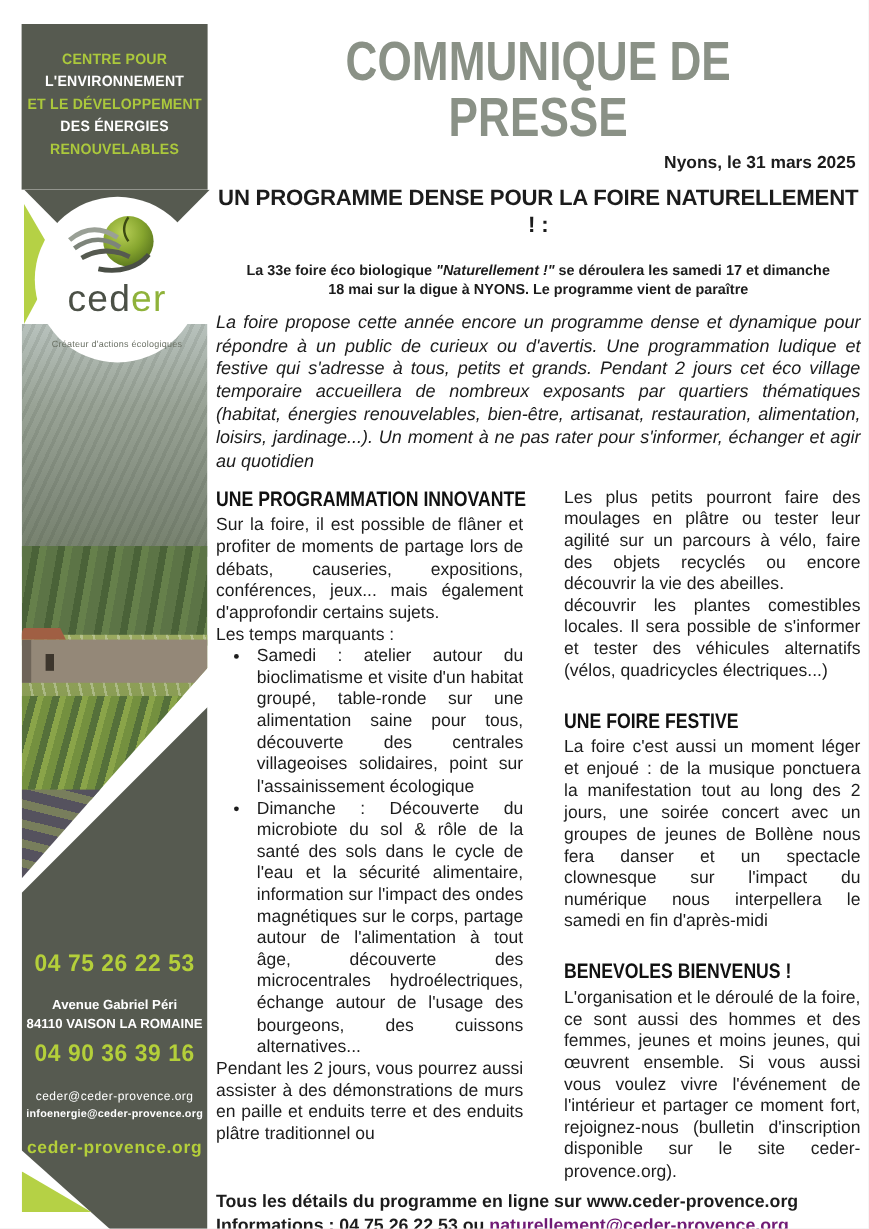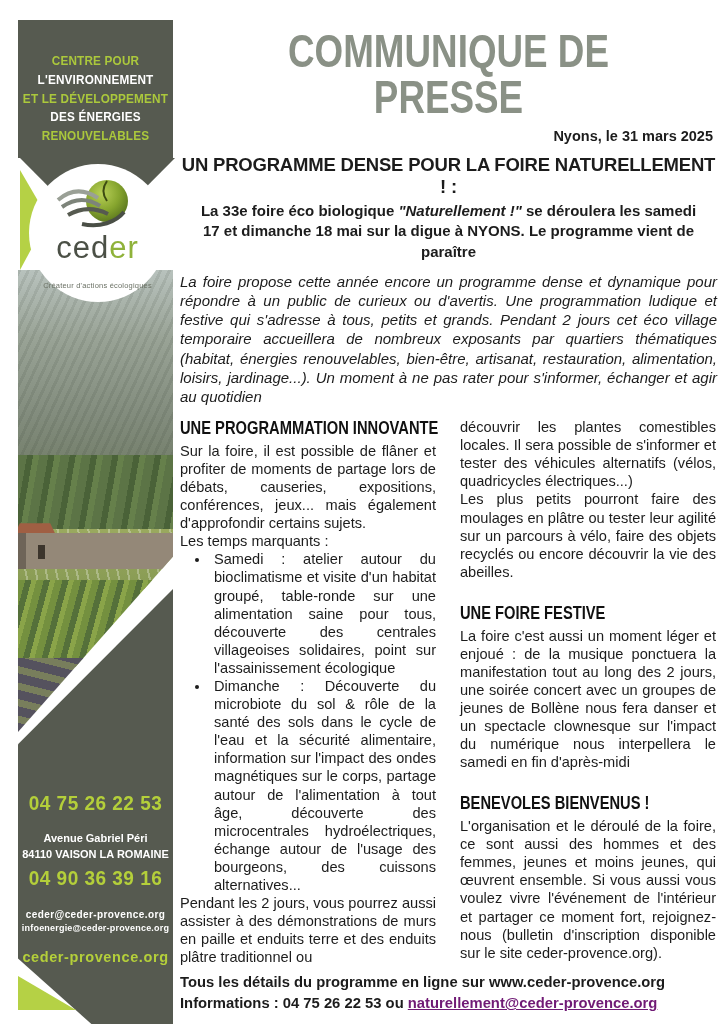--- a/index.html
+++ b/index.html
@@ -5,21 +5,21 @@
   * { margin:0; padding:0; box-sizing:border-box; }
   html,body { background:#e8e8e8; }
   .page {
     position:relative; width:724px; height:1024px; background:#ffffff;
     font-family:"Liberation Sans", sans-serif; color:#1c1c1c; overflow:hidden;
     margin:0 auto;
   }
 
   
   .sidebar { position:absolute; left:18px; top:20px; width:155px; height:996px; }
-  .banner { height:138px; background:#565a50; padding-top:32px; text-align:center; }
+  .banner { height:138px; background:#565a50; padding-top:20px; text-align:center; }
   .banner .bl { font-weight:700; font-size:12.5px; line-height:1.5; letter-spacing:.2px;
                 transform:scaleX(.94); }
   .banner .green { color:#abc83c; }
   .banner .white { color:#ffffff; }
 
   .logo-zone { position:absolute; top:138px; left:2px; width:100%; height:125px; }
   .v-grey { position:absolute; top:0; left:0; width:100%; height:78px; background:#565a50;
             clip-path:polygon(0 0,100% 0,50% 100%); }
   .lime-wedge { position:absolute; top:12px; left:0; width:28px; height:100px; background:#b5d145;
                 clip-path:polygon(0 0,100% 48%,0 100%); }
@@ -56,36 +56,36 @@
 
   
   .panel { position:absolute; top:560px; left:0; width:100%; height:456px; background:#565a50;
            clip-path:polygon(0 36%,100% 2%,100% 100%,56% 100%,0 83%); z-index:2; }
   .corner-triangle { position:absolute; bottom:6px; left:0; width:58px; height:34px; background:#b5d145;
            clip-path:polygon(0 0,100% 100%,0 100%); z-index:3; }
   .panel-text { position:absolute; top:768px; left:0; width:100%; text-align:center; z-index:4; }
   .addr { color:#ffffff; font-weight:700; font-size:11px; line-height:1.45; }
   .phone { color:#b4cf3a; font-weight:700; font-size:20px; letter-spacing:.5px; margin:4px 0 16px;
            transform:scaleX(.95); }
-  .mail { color:#ffffff; font-weight:700; font-size:10px; letter-spacing:.4px; line-height:1.7; }
+  .mail { color:#ffffff; font-weight:400; font-size:10px; letter-spacing:.4px; line-height:1.7; }
   .mail2 { color:#ffffff; font-weight:700; font-size:9px; letter-spacing:.2px; }
   .site { color:#b4cf3a; font-weight:700; font-size:14.5px; letter-spacing:.6px; margin-top:16px; }
 
   
   .main { position:absolute; left:180px; top:28px; width:537px; }
   .doc-title { text-align:center; font-weight:700; font-size:46px; color:#8a9186;
                transform:scaleX(.8); letter-spacing:0; line-height:1; }
   .date-line { text-align:right; font-weight:700; font-size:14.5px; margin:8px 4px 10px 0; }
   .headline { text-align:center; font-weight:700; font-size:18.5px; letter-spacing:-.2px; }
-  .subheadline { text-align:center; font-weight:700; font-size:15px; line-height:1.35;
-                 margin:3px auto 10px; width:500px; }
+  .subheadline { text-align:center; font-weight:700; font-size:12px; line-height:1.35;
+                 margin:19px auto 10px; width:500px; }
   .subheadline em { font-style:italic; }
   .intro { font-style:italic; font-size:15px; line-height:1.28; text-align:justify; margin-bottom:12px; }
 
-  .columns { display:flex; gap:24px; }
+  .columns { display:flex; gap:34px; }
   .col { width:256px; font-size:14.6px; line-height:1.24; text-align:justify; }
   .sec-head { font-weight:700; font-size:17.5px; letter-spacing:0; transform:scaleX(.84);
               transform-origin:left center; white-space:nowrap; margin-bottom:2px; color:#111; }
   .col p { margin:0; }
   .col ul { margin:0 0 0 0; padding-left:30px; }
   .col li { padding-left:4px; margin:0; } .gap-l { height:22px; }
 
   .program-info { text-align:left; font-weight:700; font-size:14.8px; line-height:1.4; margin-top:6px; }
   a.link { color:#701a75; text-decoration:underline; }
   .divider { width:330px; height:2.5px; background:#1c1c1c; margin:10px auto 8px; }
@@ -168,22 +168,22 @@
         <p>Sur la foire, il est possible de flâner et profiter de moments de partage lors de débats, causeries, expositions, conférences, jeux... mais également d'approfondir certains sujets.</p>
         <p>Les temps marquants :</p>
         <ul>
           <li>Samedi : atelier autour du bioclimatisme et visite d'un habitat groupé, table-ronde sur une alimentation saine pour tous, découverte des centrales villageoises solidaires, point sur l'assainissement écologique</li>
           <li>Dimanche : Découverte du microbiote du sol &amp; rôle de la santé des sols dans le cycle de l'eau et la sécurité alimentaire, information sur l'impact des ondes magnétiques sur le corps, partage autour de l'alimentation à tout âge, découverte des microcentrales hydroélectriques, échange autour de l'usage des bourgeons, des cuissons alternatives...</li>
         </ul>
         <p>Pendant les 2 jours, vous pourrez aussi assister à des démonstrations de murs en paille et enduits terre et des enduits plâtre traditionnel ou</p>
       </div>
 
       <div class="col">
+        <p>Les plus petits pourront faire des moulages en plâtre ou tester leur agilité sur un parcours à vélo, faire des objets recyclés ou encore découvrir la vie des abeilles.</p>
         <p>découvrir les plantes comestibles locales. Il sera possible de s'informer et tester des véhicules alternatifs (vélos, quadricycles électriques...)</p>
-        <p>Les plus petits pourront faire des moulages en plâtre ou tester leur agilité sur un parcours à vélo, faire des objets recyclés ou encore découvrir la vie des abeilles.</p>
         <div class="gap-l"></div>
         <div class="sec-head">UNE FOIRE FESTIVE</div>
         <p>La foire c'est aussi un moment léger et enjoué : de la musique ponctuera la manifestation tout au long des 2 jours, une soirée concert avec un groupes de jeunes de Bollène nous fera danser et un spectacle clownesque sur l'impact du numérique nous interpellera le samedi en fin d'après-midi</p>
         <div class="gap-l"></div>
         <div class="sec-head">BENEVOLES BIENVENUS !</div>
         <p>L'organisation et le déroulé de la foire, ce sont aussi des hommes et des femmes, jeunes et moins jeunes, qui œuvrent ensemble. Si vous aussi vous voulez vivre l'événement de l'intérieur et partager ce moment fort, rejoignez-nous (bulletin d'inscription disponible sur le site ceder-provence.org).</p>
       </div>
     </div>
 
     <div class="program-info">

